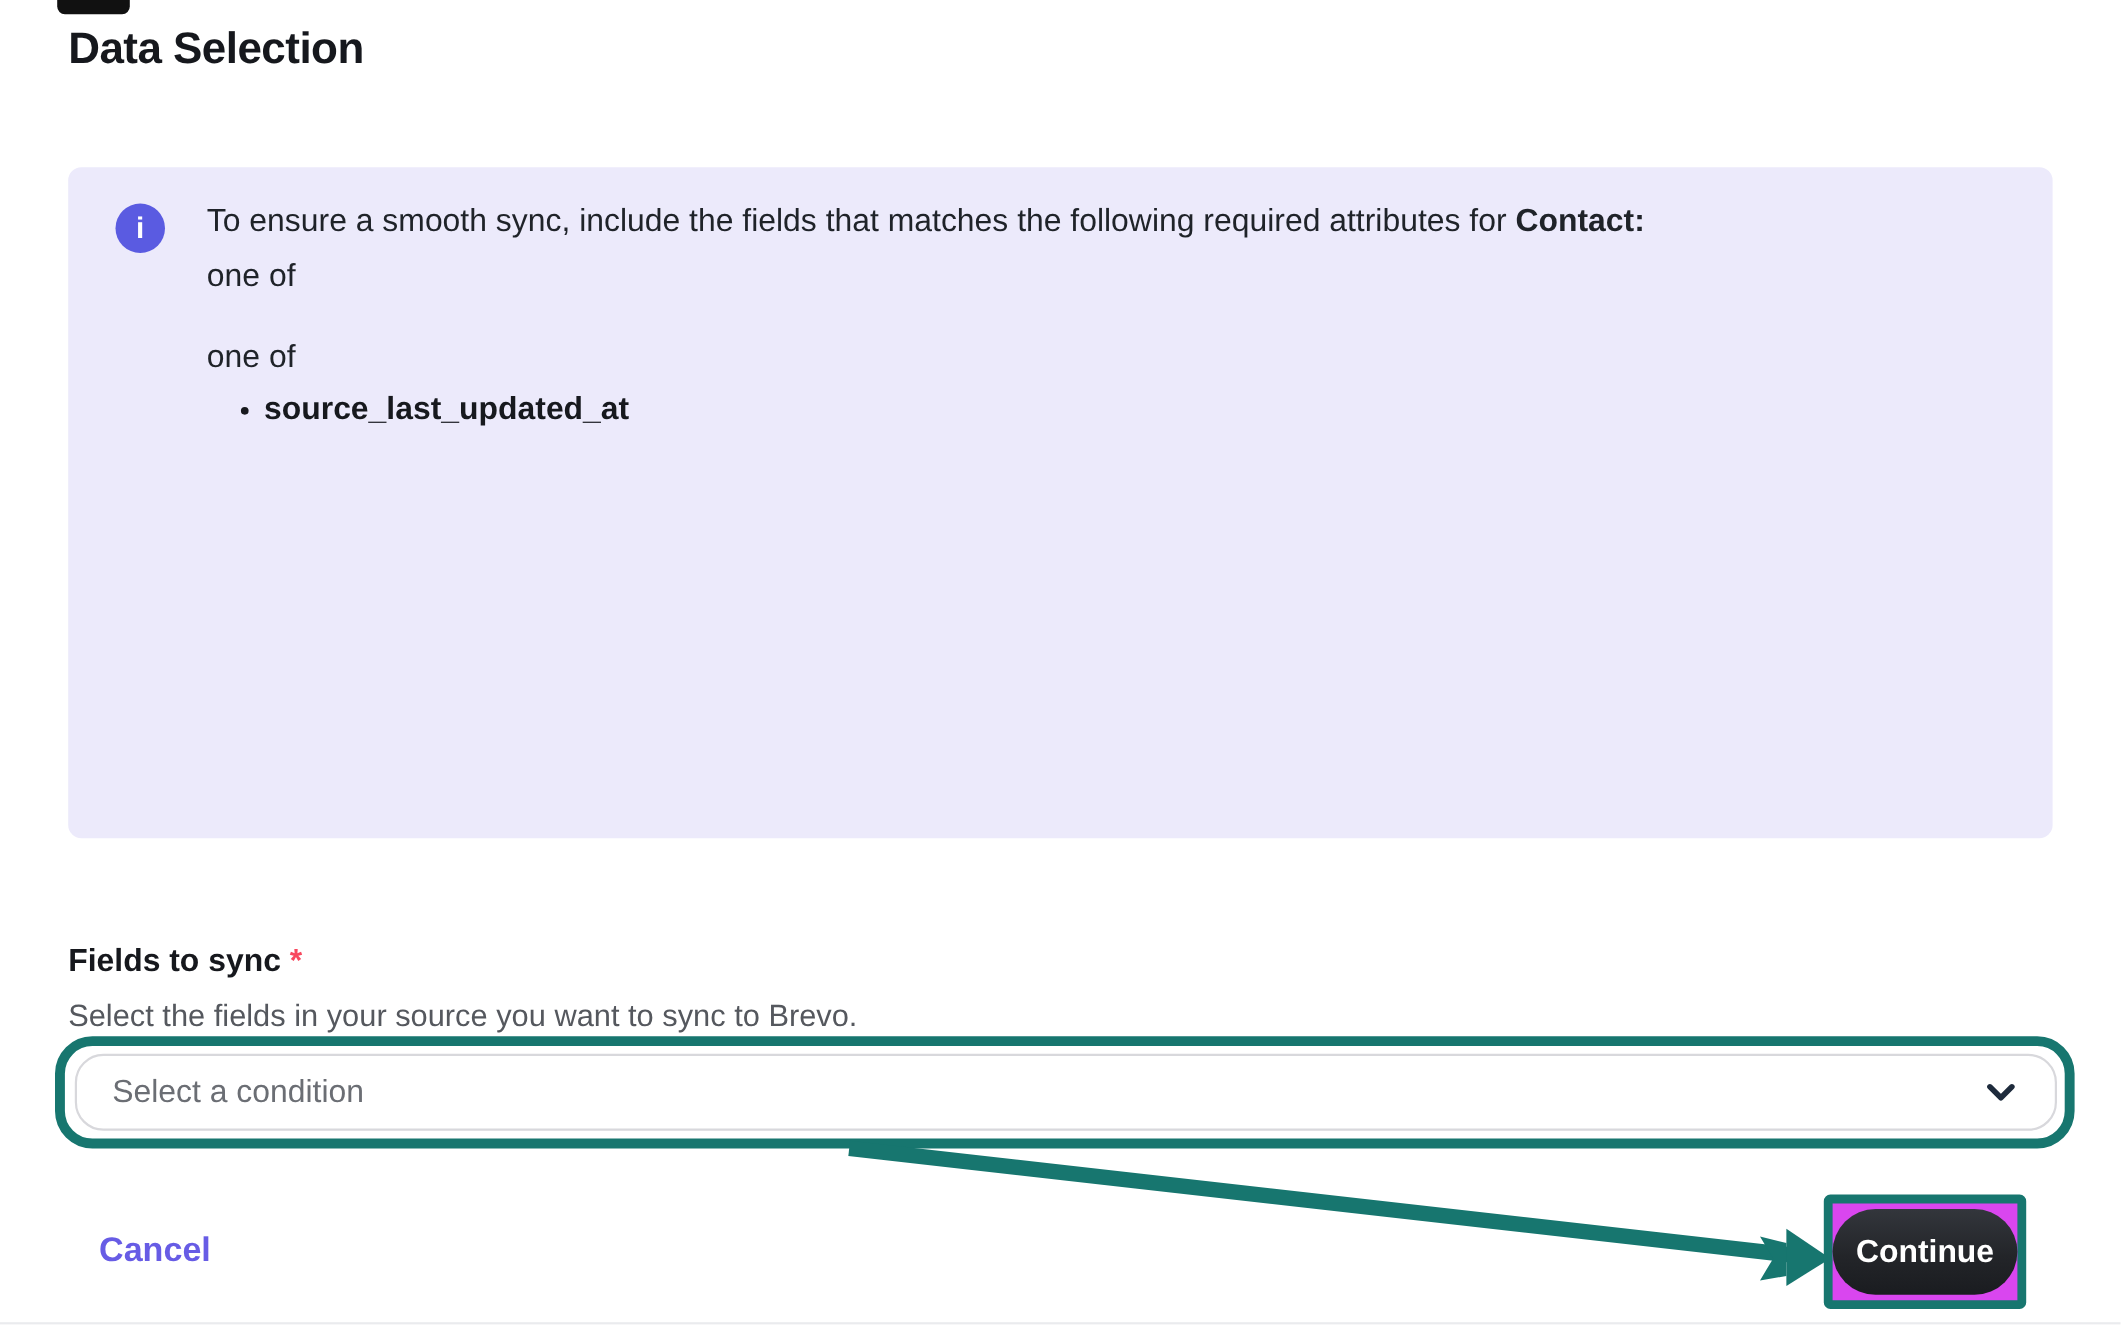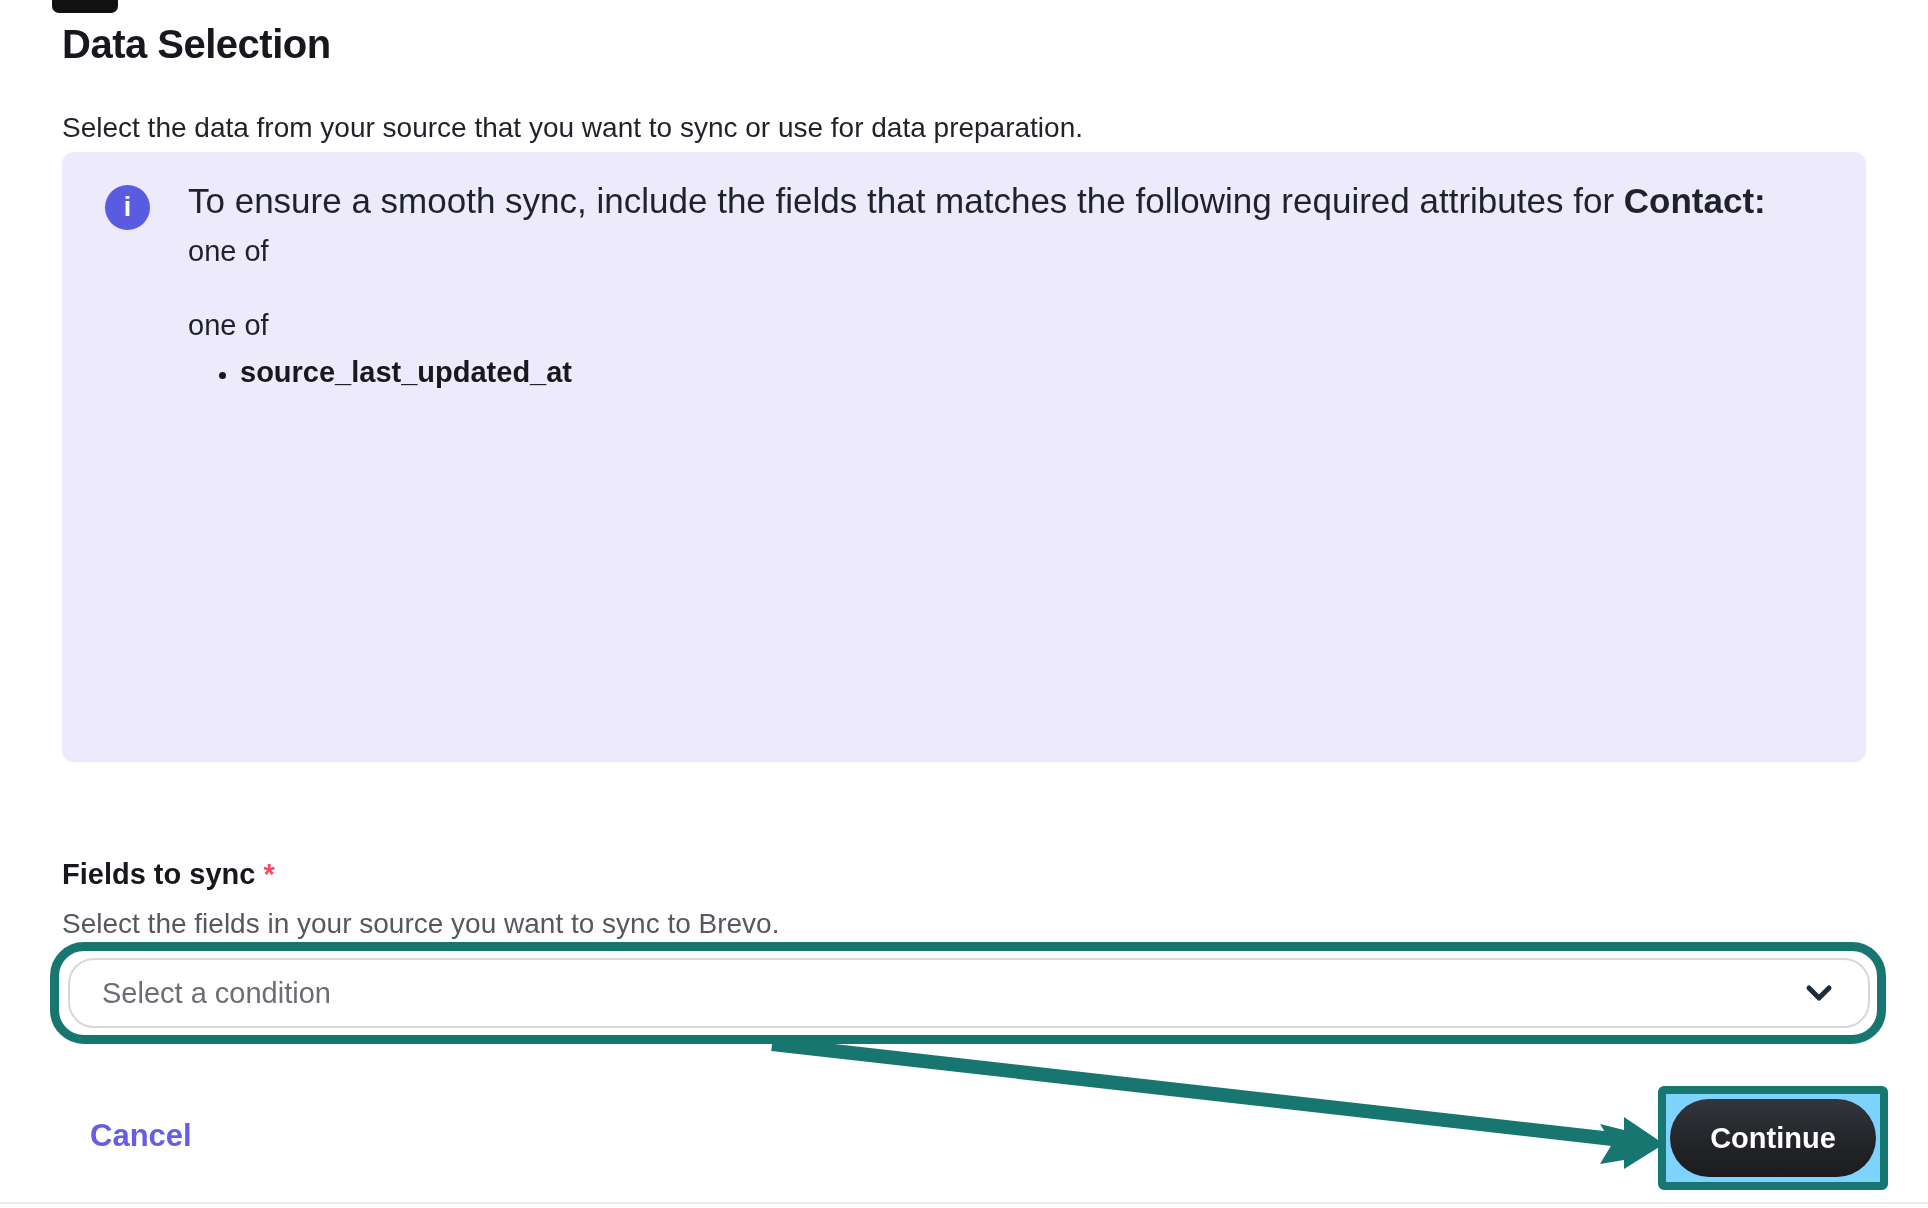--- a/index.html
+++ b/index.html
@@ -23,21 +23,21 @@
   .page-title{position:absolute;left:62px;top:22px;font-size:40px;font-weight:600;
     letter-spacing:-0.5px;color:#16181D;}
   .page-subtitle{position:absolute;left:62px;top:112px;font-size:28px;color:var(--text-dark);}
 
   .info-box{position:absolute;left:62px;top:152px;width:1804px;height:610px;
     background:var(--info-box-bg);border-radius:12px;}
   .info-icon{position:absolute;left:43px;top:33px;width:45px;height:45px;border-radius:50%;
     background:var(--info-icon-bg);color:#fff;display:flex;align-items:center;justify-content:center;
     font-size:27px;font-weight:700;}
   .info-content{position:absolute;left:126px;top:30px;right:60px;}
-  .info-intro{font-size:35px;line-height:38px;color:var(--text-dark);}
+  .info-intro{font-size:29px;line-height:38px;color:var(--text-dark);}
   .info-intro b{font-weight:700;}
   .group-label{font-size:29px;line-height:38px;margin-top:12px;color:var(--text-dark);}
   .attr-group + .attr-group .group-label{margin-top:36px;}
   .attr-list{list-style:disc;padding-left:52px;margin-top:4px;}
   .attr-list li{font-size:29px;line-height:48px;font-weight:700;color:#17191E;}
   .attr-list li::marker{font-size:24px;}
 
   .field-label{position:absolute;left:62px;top:858px;font-size:29px;font-weight:700;color:#16181D;}
   .required{color:var(--required-red);font-weight:700;margin-left:8px;}
   .field-helper{position:absolute;left:62px;top:908px;font-size:28px;color:var(--text-gray);}
@@ -54,38 +54,37 @@
     color:var(--annotation-teal);}
 
   .cancel-link{position:absolute;left:90px;top:1118px;font-size:31px;font-weight:700;
     color:var(--accent-purple);text-decoration:none;cursor:pointer;background:none;border:none;
     font-family:inherit;}
 
   .previous-btn{position:absolute;left:1448px;top:1100px;width:200px;height:78px;
     background:#FCFCFD;border:2px solid #DADADE;border-radius:39px;font-size:29px;font-weight:700;
     color:#1D2025;font-family:inherit;cursor:pointer;}
 
-  .continue-annotation{position:absolute;left:1658px;top:1086px;width:230px;height:104px;
-    border:8px solid var(--annotation-teal);border-radius:6px;background:#7dd3fc;
+  .continue-annotation{position:absolute;left:1658px;top:1086px;width:184px;height:104px;
+    border:8px solid var(--annotation-teal);border-radius:6px;background:#d946ef;
     display:flex;align-items:center;justify-content:center;}
   .continue-btn{width:206px;height:78px;border:none;border-radius:39px;
     background:linear-gradient(180deg,#33363C 0%,var(--continue-bg) 55%,#1A1C20 100%);
     color:#fff;font-size:29px;font-weight:700;font-family:inherit;cursor:pointer;}
 
   .bottom-divider{position:absolute;left:0;top:1202px;width:1928px;height:2px;background:#EAEBEE;}
 </style>
 </head>
 <body>
 
 <div class="page">
 
   <div class="top-sliver"></div>
 
   <h1 class="page-title">Data Selection</h1>
-  <p class="page-subtitle">Select the data from your source that you want to sync or use for data preparation.</p>
 
   <div class="info-box">
     <div class="info-icon">i</div>
     <div class="info-content">
       <p class="info-intro"><span>To ensure a smooth sync, include the fields that matches the following required attributes for </span><b>Contact:</b></p>
       <div>
           <div class="attr-group">
             <div class="group-label">one of</div>
           </div>
           <div class="attr-group">

